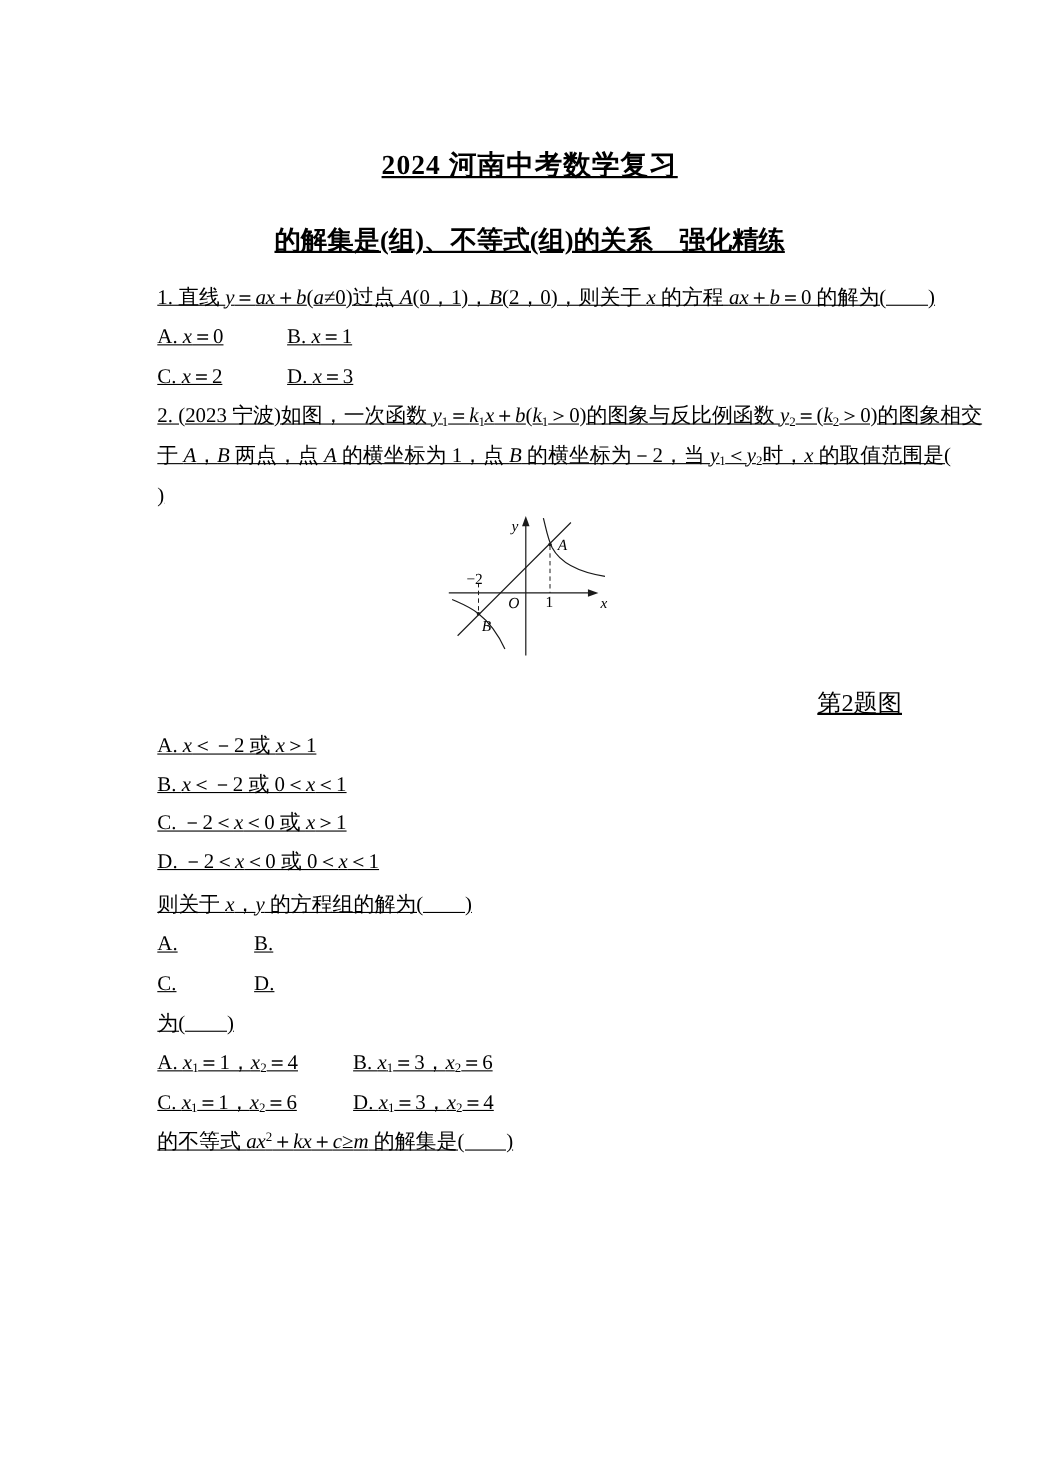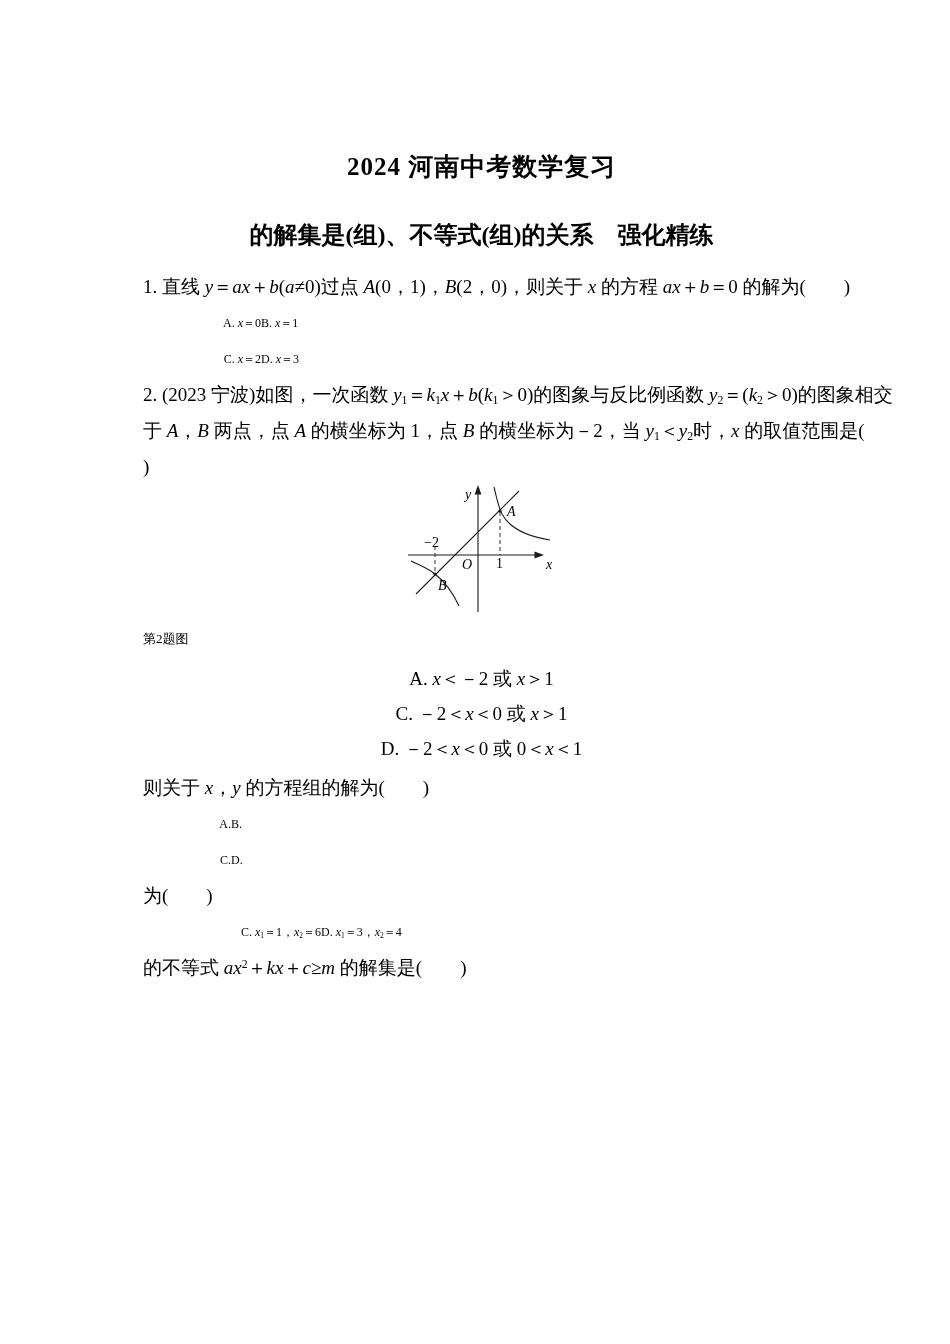--- a/index.html
+++ b/index.html
@@ -4,21 +4,21 @@
 <style>
   * { margin:0; padding:0; box-sizing:border-box; }
   html,body { background:#ffffff; }
   body {
     width:950px; height:1344px;
     color:#000;
     font-family:"Liberation Serif","DejaVu Serif",serif;
     overflow:hidden;
     position:relative;
   }
-  .content { padding:16px 130px 0 143px; }
+  .content { padding:0 130px 0 143px;text-decoration:underline; }
   .title {
     padding-top:135px;
     font-size:25px; font-weight:bold;
     text-align:center; letter-spacing:1px;
     line-height:32px;
   }
   .subtitle {
     margin-top:36px;
     font-size:24px; font-weight:bold;
     text-align:center;
@@ -29,37 +29,37 @@
     font-size:20px; font-weight:bold;
     font-family:"Liberation Sans","DejaVu Sans",sans-serif;
     line-height:26px;
   }
   .q { margin-top:0; }
   .q.gap { margin-top:4px; }
   .mline {
     font-size:19px; line-height:36px;
     white-space:nowrap;
   }
-  .optrow { display:flex; font-size:12px; line-height:36px; white-space:nowrap;text-align:right; }
+  .optrow { display:flex; font-size:19px; line-height:36px; white-space:nowrap; }
   .optrow .c1 { display:inline-block; }
   .w120 { width:118px; }
   .w90  { width:88px; }
   .w180 { width:178px; }
   .optlist .mline { line-height:35px; }
-  .optlist { margin-top:10px;text-align:center; }
+  .optlist { margin-top:10px; }
   i { font-style:italic; }
   sub,sup { font-size:0.62em; line-height:0; }
   sub { vertical-align:-0.25em; }
   sup { vertical-align:0.55em; }
   .figwrap { margin-top:-4px; height:136px; }
   .figwrap svg { display:block; margin:0 auto; }
   .fig-caption {
-    margin-top:10px;
-    text-align:left;
-    font-size:13px; line-height:24px;
+    margin-top:26px;
+    text-align:right;
+    font-size:22px; line-height:24px;
   }
   .axis-label { font-size:14px; font-style:italic; font-family:"Liberation Serif",serif; }
   .tick-label { font-size:14px; font-family:"Liberation Serif",serif; }
 </style>
 </head>
 <body>
 
 <div class="content">
 
   <div class="title">2024 河南中考数学复习</div>
@@ -107,40 +107,45 @@
         <text x="104" y="35" class="axis-label">A</text>
         <text x="35" y="109" class="axis-label">B</text>
         <text x="93" y="87" class="tick-label">1</text>
         <text x="21" y="66" class="tick-label">−2</text>
       </svg>
     </div>
     <div class="fig-caption">第2题图</div>
 
     <div class="optlist">
       <div class="mline">A. <i>x</i>＜－2 或 <i>x</i>＞1</div>
+      <div class="mline">B. <i>x</i>＜－2 或 0＜<i>x</i>＜1</div>
       <div class="mline">C. －2＜<i>x</i>＜0 或 <i>x</i>＞1</div>
       <div class="mline">D. －2＜<i>x</i>＜0 或 0＜<i>x</i>＜1</div>
     </div>
   </div>
 
   <div class="q gap">
     <div class="mline">则关于 <i>x</i>，<i>y</i> 的方程组的解为(　　)</div>
     <div class="optrow">
       <span class="c1 w90">A.</span>
       <span>B.</span>
     </div>
     <div class="optrow">
       <span class="c1 w90">C.</span>
       <span>D.</span>
     </div>
   </div>
 
   <div class="q">
     <div class="mline">为(　　)</div>
     <div class="optrow">
+      <span class="c1 w180">A. <i>x</i><sub>1</sub>＝1，<i>x</i><sub>2</sub>＝4</span>
+      <span>B. <i>x</i><sub>1</sub>＝3，<i>x</i><sub>2</sub>＝6</span>
+    </div>
+    <div class="optrow">
       <span class="c1 w180">C. <i>x</i><sub>1</sub>＝1，<i>x</i><sub>2</sub>＝6</span>
       <span>D. <i>x</i><sub>1</sub>＝3，<i>x</i><sub>2</sub>＝4</span>
     </div>
   </div>
 
   <div class="q">
     <div class="mline">的不等式 <i>ax</i><sup>2</sup>＋<i>kx</i>＋<i>c</i>≥<i>m</i> 的解集是(　　)</div>
   </div>
 
 </div>

